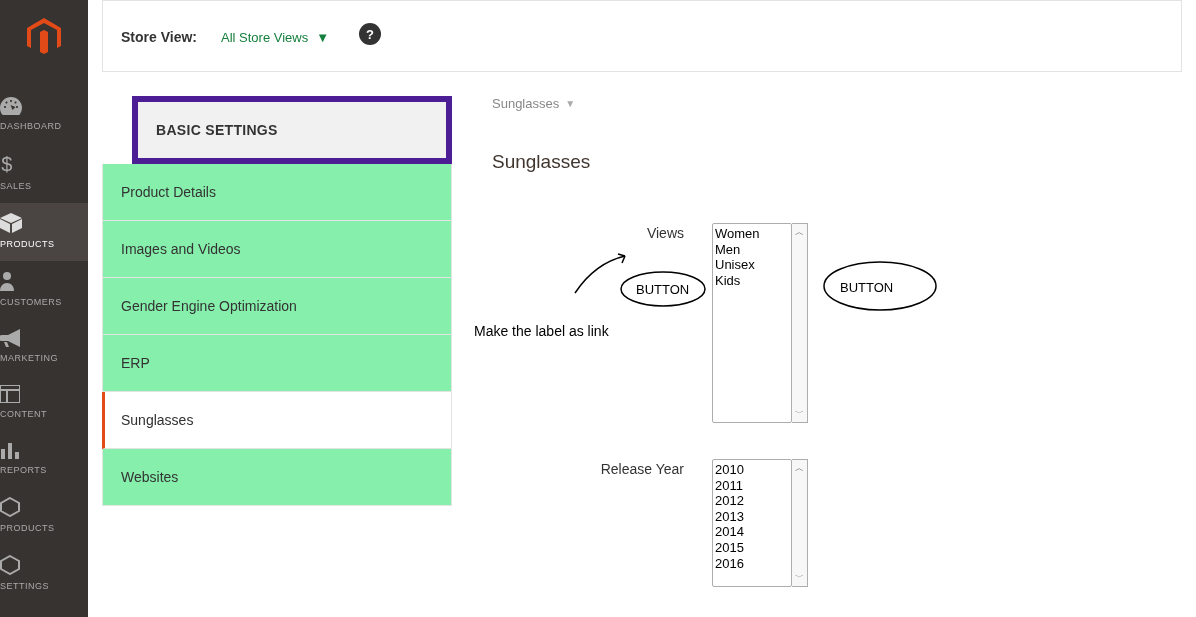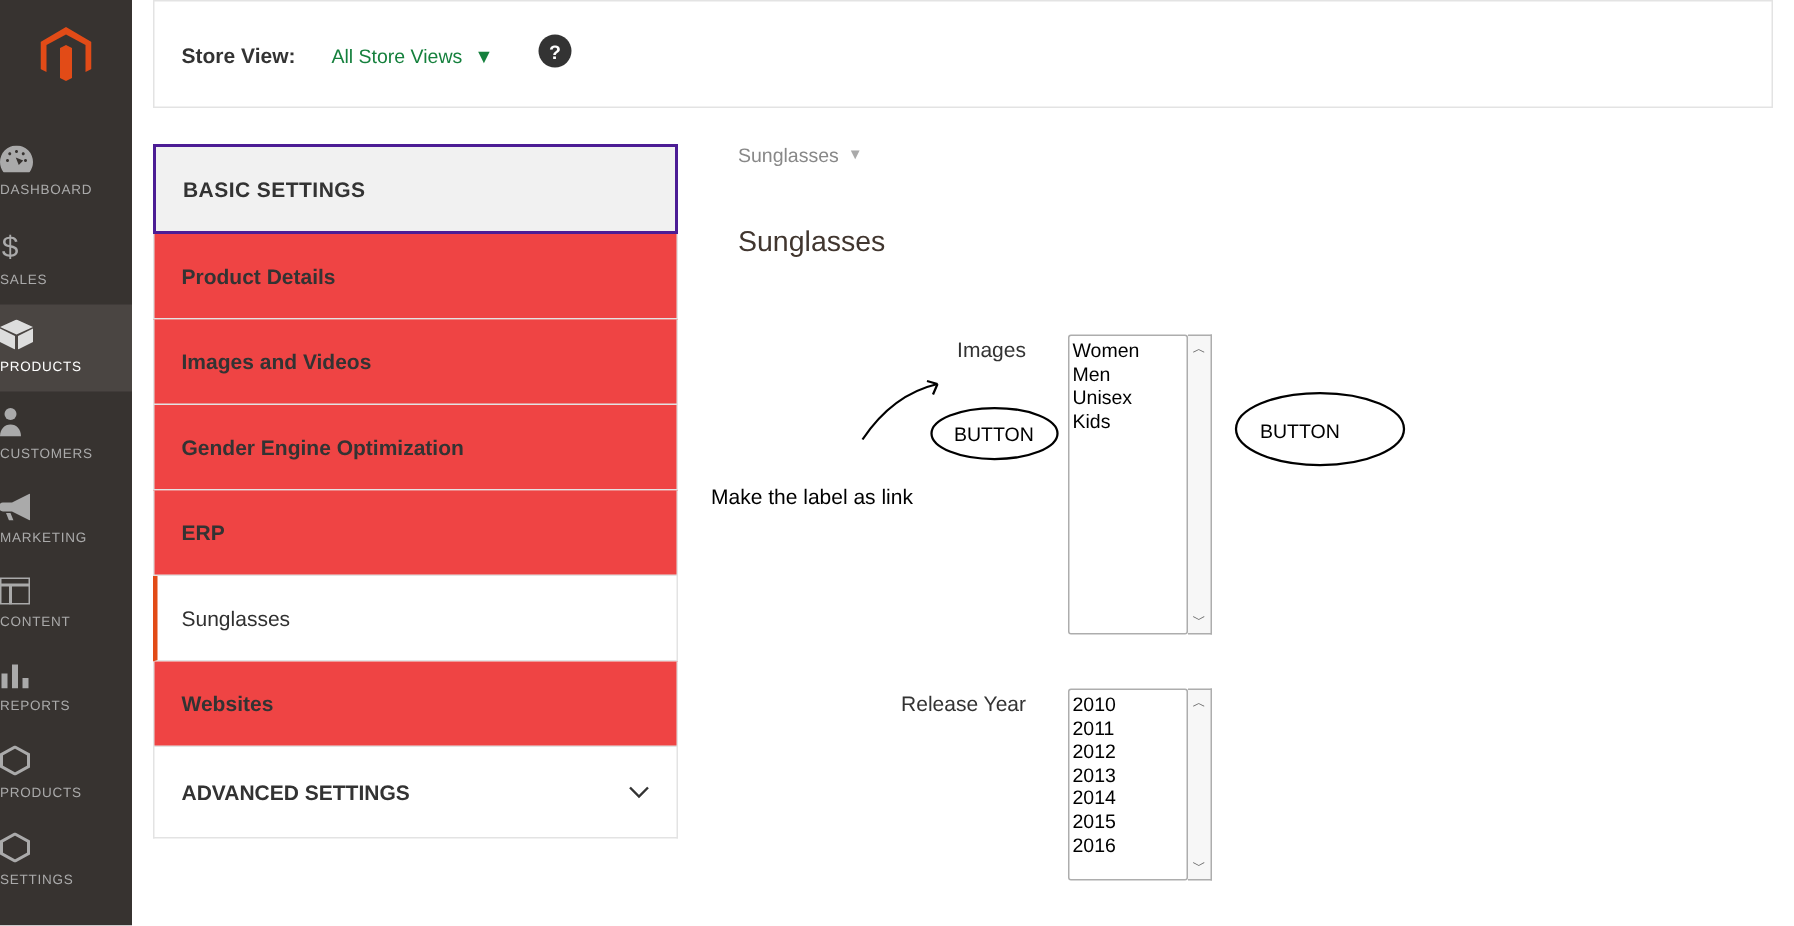--- a/index.html
+++ b/index.html
@@ -22,22 +22,22 @@
   .topbar-label { font-weight: bold; font-size: 14px; color: #333; margin-right: 24px; }
   .topbar-select { font-size: 13px; color: #15803d; display: inline-flex; align-items: center; cursor: pointer; }
   .topbar-select .caret { margin-left: 8px; }
   .topbar-help { width: 22px; height: 22px; background: #333; border-radius: 50%; color: #fff; display: flex; align-items: center; justify-content: center; font-weight: bold; font-size: 13px; margin-left: 30px; cursor: pointer; }
   
   
   .content { display: flex; padding: 24px 14px 0 14px; flex: 1; }
   
   
   .settings-col { width: 350px; flex-shrink: 0; }
-  .settings-header { background: #f1f1f1; border: 2px solid #4c1d95; padding: 20px 18px; font-weight: bold; font-size: 14px; color: #333; letter-spacing: 0.3px; }
-  .settings-tab { background: #ef4444; border: 1px solid #e3e3e3; border-top: none; padding: 20px 18px; font-size: 14px; color: #333; cursor: pointer; font-weight: bold; }
+  .settings-header { background: #f1f1f1; border: 6px solid #4c1d95; padding: 20px 18px; font-weight: bold; font-size: 14px; color: #333; letter-spacing: 0.3px; margin-left: 30px; }
+  .settings-tab { background: #86efac; border: 1px solid #e3e3e3; border-top: none; padding: 20px 18px; font-size: 14px; color: #333; cursor: pointer; }
   .settings-tab.active { background: #fff; border-left: 3px solid #e24b17; padding-left: 16px; font-weight: normal; color: #303030; }
   .settings-advanced { background: #fff; border: 1px solid #e3e3e3; border-top: none; padding: 22px 18px; font-weight: bold; font-size: 14px; color: #333; display: flex; justify-content: space-between; align-items: center; cursor: pointer; }
   
   
   .form-area { flex: 1; padding: 0 0 0 40px; position: relative; }
   .breadcrumb { color: #888; font-size: 13px; margin-bottom: 40px; display: inline-flex; align-items: center; cursor: pointer; }
   .breadcrumb .caret { margin-left: 6px; color: #aaa; font-size: 10px; }
   .section-title { font-size: 19px; color: #41362f; margin-bottom: 50px; font-weight: normal; }
   
   .field-row { display: flex; align-items: flex-start; margin-bottom: 36px; position: relative; }
@@ -161,41 +161,33 @@
     <div class="content">
 
       <div class="settings-col">
         <div class="settings-header">BASIC SETTINGS</div>
         <div class="settings-tab">Product Details</div>
         <div class="settings-tab">Images and Videos</div>
         <div class="settings-tab">Gender Engine Optimization</div>
         <div class="settings-tab">ERP</div>
         <div class="settings-tab active">Sunglasses</div>
         <div class="settings-tab">Websites</div>
-        <div class="settings-advanced">
-          <span>ADVANCED SETTINGS</span>
-          <span>
-            <svg width="14" height="10" viewBox="0 0 14 10">
-                <path d="M1 2 L7 8 L13 2" stroke="#333" stroke-width="1.6" fill="none"></path>
-              </svg>
-          </span>
-        </div>
       </div>
 
       <div class="form-area">
         <div class="breadcrumb">
           <span>Sunglasses</span>
           <span class="caret">▼</span>
         </div>
         <h2 class="section-title">Sunglasses</h2>
 
         
         <div class="field-row">
           <div class="field-label-col">
-            <span class="field-label">Images</span>
+            <span class="field-label">Views</span>
           </div>
           <div class="select-wrap">
             <select multiple="" class="multi">
               <option>Women</option>
               <option>Men</option>
               <option>Unisex</option>
               <option>Kids</option>
             </select>
             <div class="scrollbadge">
               <span>︿</span>

